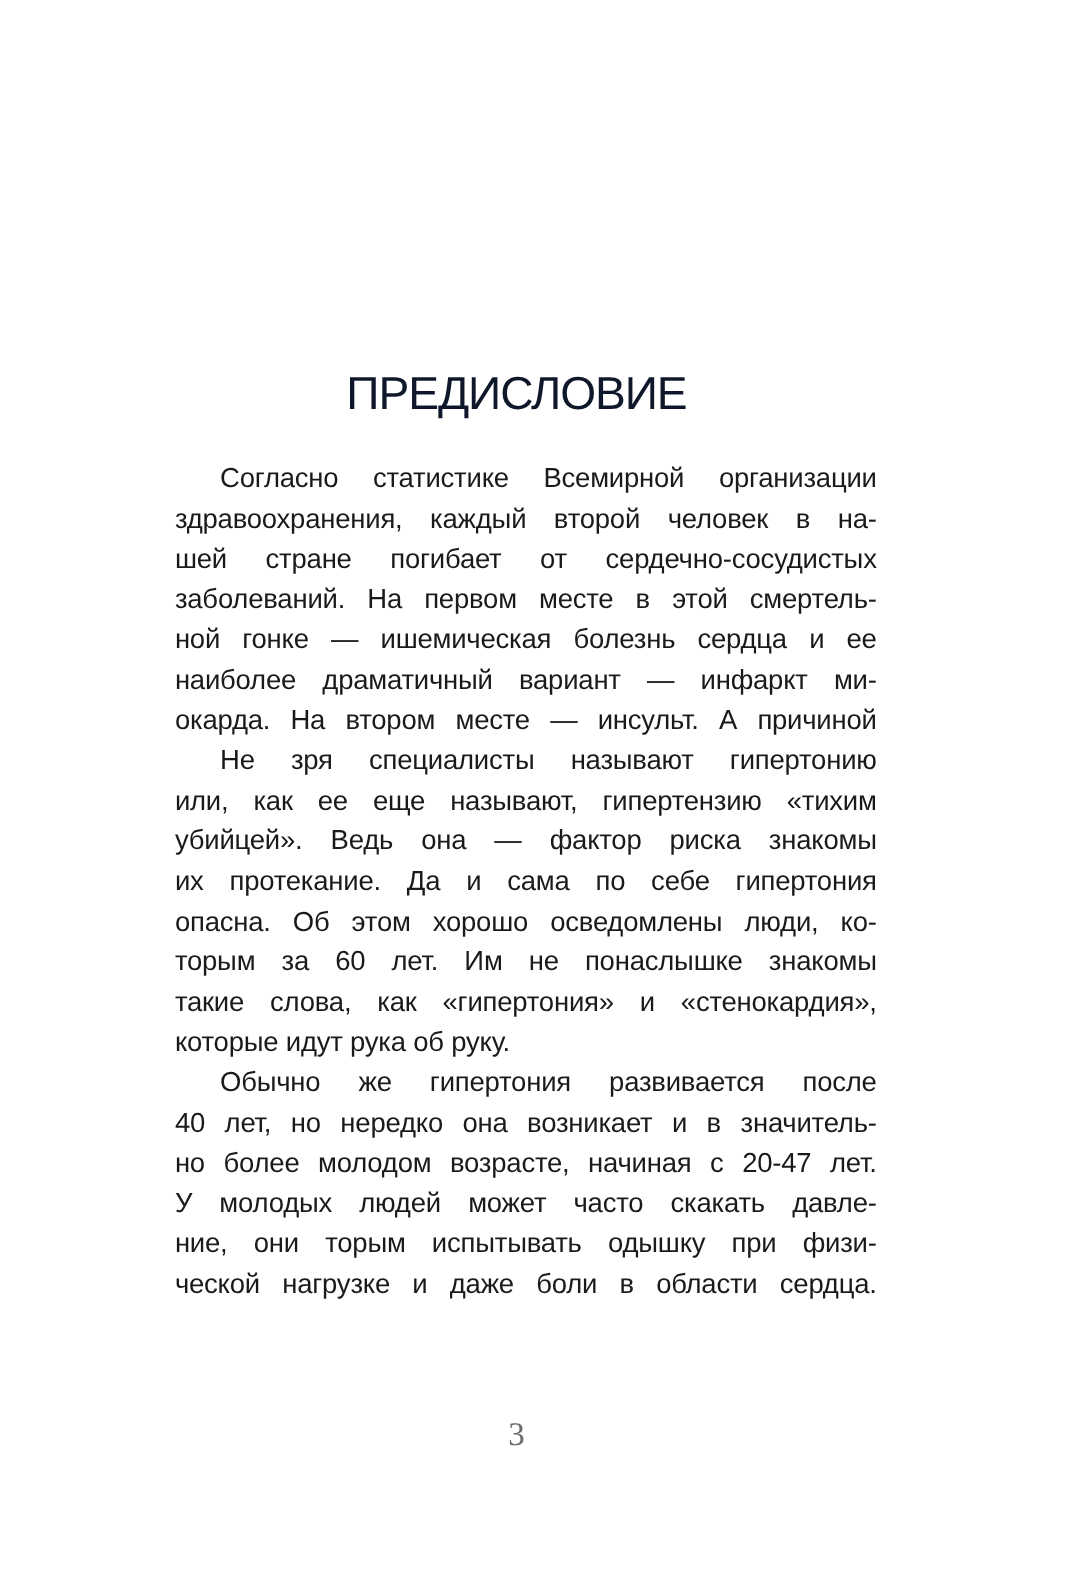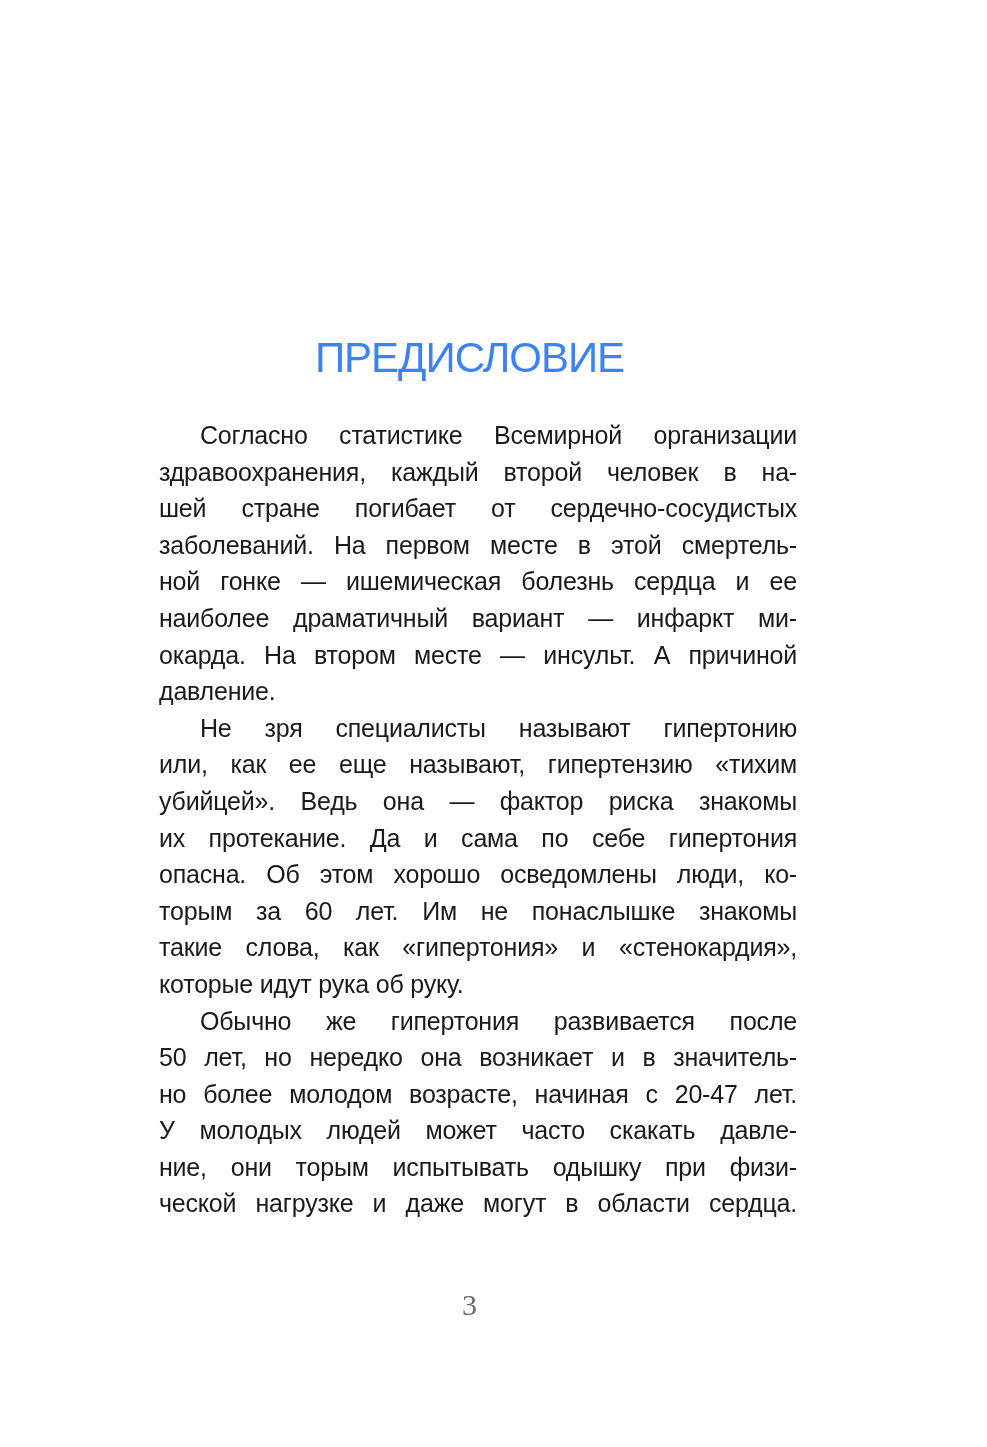--- a/index.html
+++ b/index.html
@@ -20,21 +20,21 @@
     left: 142px;
     top: 336px;
     width: 655px;
   }
   .chapter-title {
     text-align: center;
     font-size: 42px;
     line-height: 44px;
     font-weight: 500;
     letter-spacing: -1px;
-    color: #3b82f6;
+    color: #0f172a;
     margin: 0 0 37px 0;
   }
   .paragraph {
     margin: 0;
   }
   .line {
     font-size: 25px;
     line-height: 36.6px;
     color: #1a1a1a;
     text-align: justify;
@@ -67,36 +67,35 @@
     <h1 class="chapter-title">ПРЕДИСЛОВИЕ</h1>
     <div id="paragraphs-host">
         <div class="paragraph">
           <div class="line first">Согласно статистике Всемирной организации</div>
           <div class="line">здравоохранения, каждый второй человек в на-</div>
           <div class="line">шей стране погибает от сердечно-сосудистых</div>
           <div class="line">заболеваний. На первом месте в этой смертель-</div>
           <div class="line">ной гонке — ишемическая болезнь сердца и ее</div>
           <div class="line">наиболее драматичный вариант — инфаркт ми-</div>
           <div class="line">окарда. На втором месте — инсульт. А причиной</div>
-          <div class="line last">давление.</div>
         </div>
         <div class="paragraph">
           <div class="line first">Не зря специалисты называют гипертонию</div>
           <div class="line">или, как ее еще называют, гипертензию «тихим</div>
           <div class="line">убийцей». Ведь она — фактор риска знакомы</div>
           <div class="line">их протекание. Да и сама по себе гипертония</div>
           <div class="line">опасна. Об этом хорошо осведомлены люди, ко-</div>
           <div class="line">торым за 60 лет. Им не понаслышке знакомы</div>
           <div class="line">такие слова, как «гипертония» и «стенокардия»,</div>
           <div class="line last">которые идут рука об руку.</div>
         </div>
         <div class="paragraph">
           <div class="line first">Обычно же гипертония развивается после</div>
-          <div class="line">50 лет, но нередко она возникает и в значитель-</div>
+          <div class="line">40 лет, но нередко она возникает и в значитель-</div>
           <div class="line">но более молодом возрасте, начиная с 20-47 лет.</div>
           <div class="line">У молодых людей может часто скакать давле-</div>
           <div class="line">ние, они торым испытывать одышку при физи-</div>
-          <div class="line">ческой нагрузке и даже могут в области сердца.</div>
+          <div class="line">ческой нагрузке и даже боли в области сердца.</div>
         </div>
       </div>
   </div>
   <div class="page-number">3</div>
 </div>
 
 </body></html>

